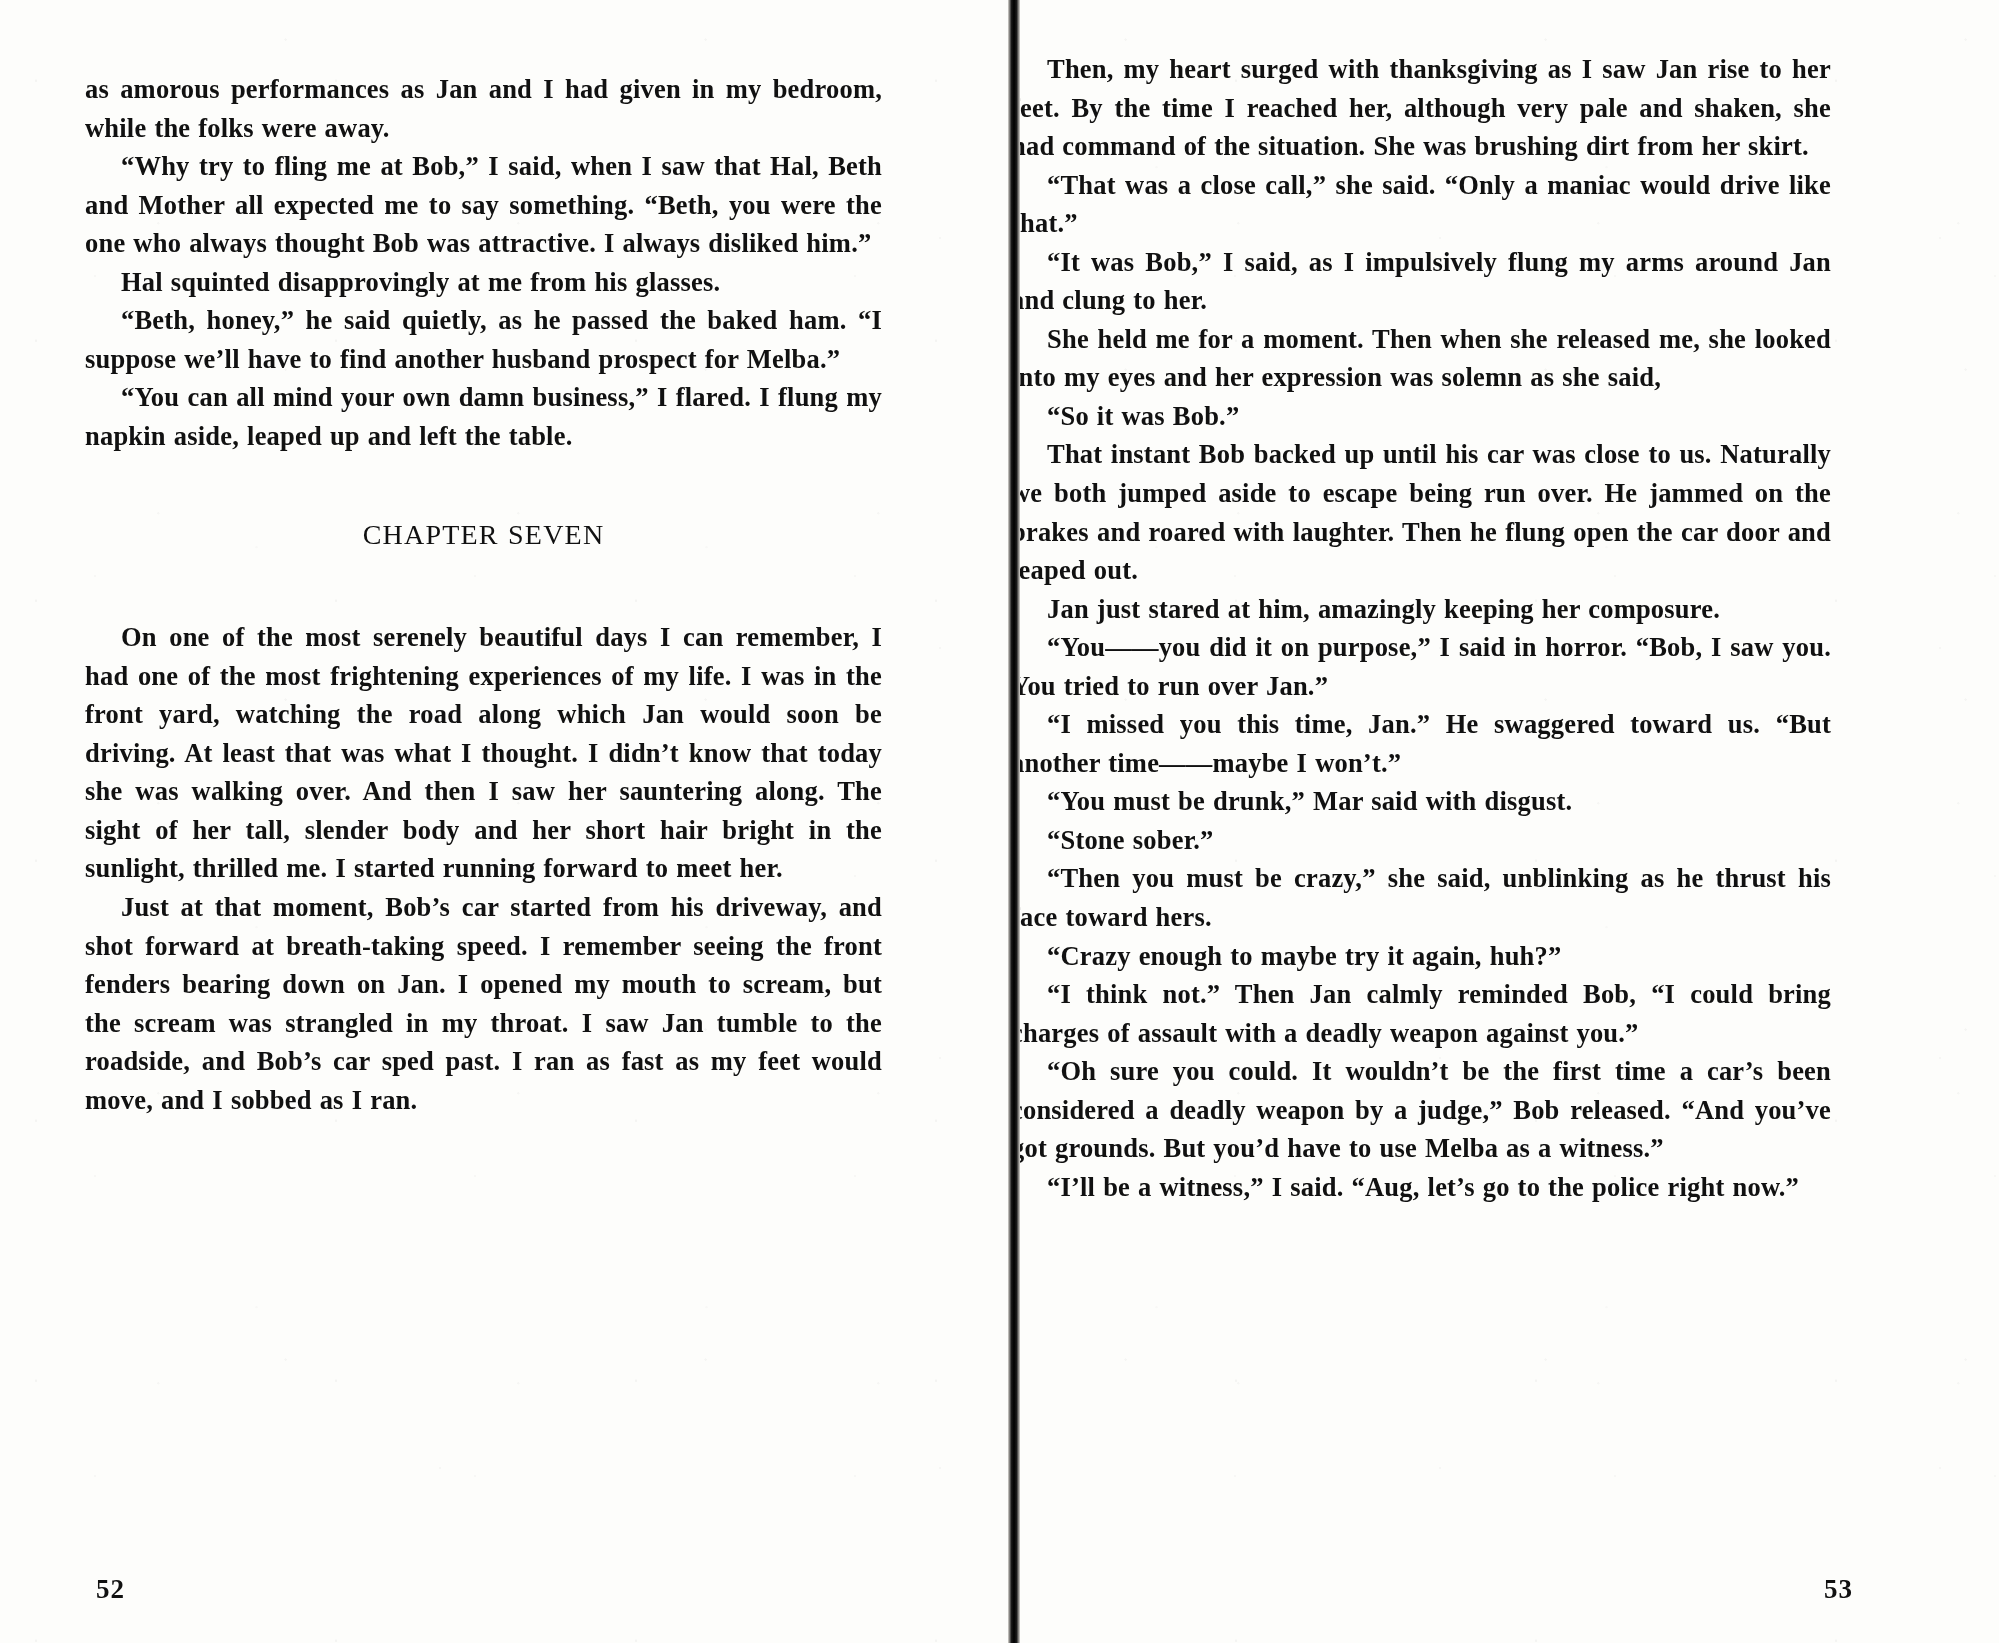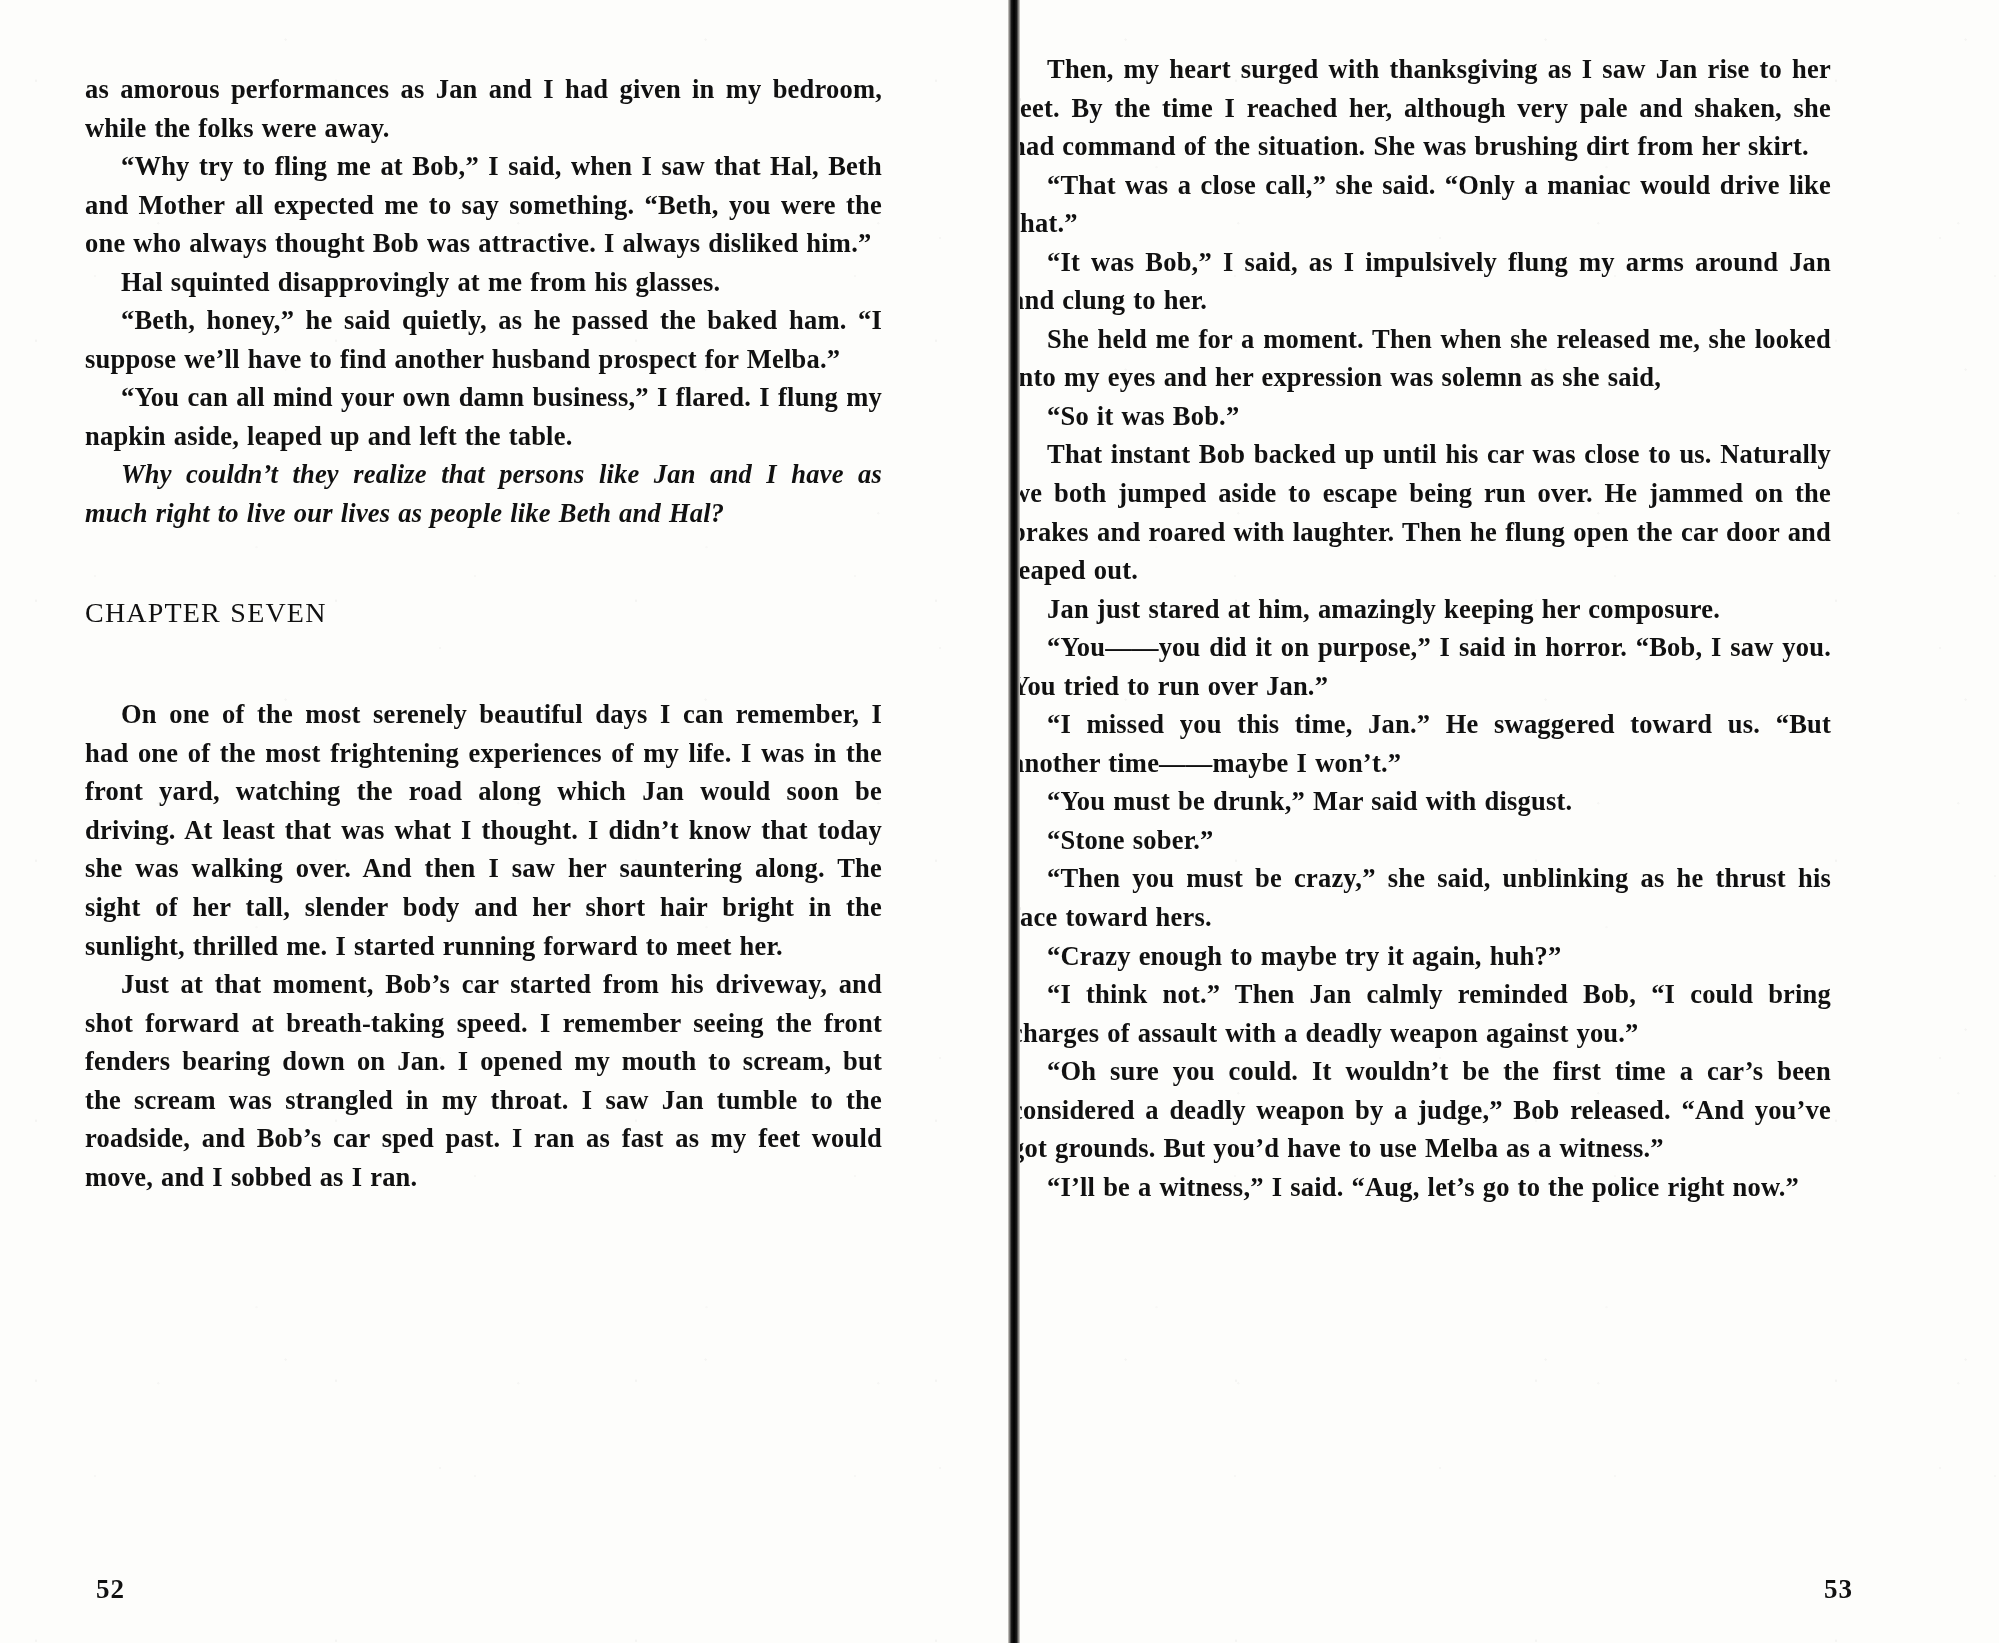--- a/index.html
+++ b/index.html
@@ -61,21 +61,21 @@
   .column p.italic {
     font-style: italic;
     text-indent: 36px;
   }
   .chapter-heading {
     font-size: 28px;
     font-weight: 500;
     letter-spacing: 1.2px;
     text-indent: 0;
     margin: 60px 0 62px 0;
-    text-align: left;
+    text-align: center;
     font-family: "Liberation Serif", serif;
   }
   .page-number {
     position: absolute;
     bottom: 38px;
     font-size: 27px;
     font-weight: 600;
     letter-spacing: 1px;
   }
   .page-left .page-number { left: 96px; }
@@ -102,21 +102,20 @@
 
 <div class="spread">
 
   <div class="page page-left">
     <div class="column">
       <p class="noindent">as amorous performances as Jan and I had given in my bedroom, while the folks were away.</p>
       <p>“Why try to fling me at Bob,” I said, when I saw that Hal, Beth and Mother all expected me to say something. “Beth, you were the one who always thought Bob was attractive. I always disliked him.”</p>
       <p>Hal squinted disapprovingly at me from his glasses.</p>
       <p>“Beth, honey,” he said quietly, as he passed the baked ham. “I suppose we’ll have to find another husband prospect for Melba.”</p>
       <p>“You can all mind your own damn business,” I flared. I flung my napkin aside, leaped up and left the table.</p>
-      <p class="italic">Why couldn’t they realize that persons like Jan and I have as much right to live our lives as people like Beth and Hal?</p>
       <h2 class="chapter-heading">CHAPTER SEVEN</h2>
       <p>On one of the most serenely beautiful days I can remember, I had one of the most frightening experiences of my life. I was in the front yard, watching the road along which Jan would soon be driving. At least that was what I thought. I didn’t know that today she was walking over. And then I saw her sauntering along. The sight of her tall, slender body and her short hair bright in the sunlight, thrilled me. I started running forward to meet her.</p>
       <p>Just at that moment, Bob’s car started from his driveway, and shot forward at breath-taking speed. I remember seeing the front fenders bearing down on Jan. I opened my mouth to scream, but the scream was strangled in my throat. I saw Jan tumble to the roadside, and Bob’s car sped past. I ran as fast as my feet would move, and I sobbed as I ran.</p>
     </div>
     <div class="page-number">52</div>
   </div>
 
   <div class="page page-right">
     <div class="column">
       <p>Then, my heart surged with thanksgiving as I saw Jan rise to her feet. By the time I reached her, although very pale and shaken, she had command of the situation. She was brushing dirt from her skirt.</p>

